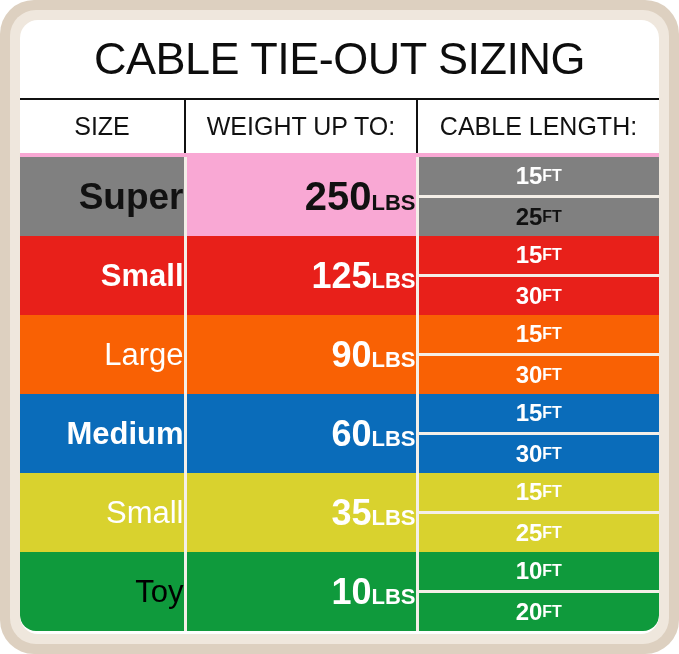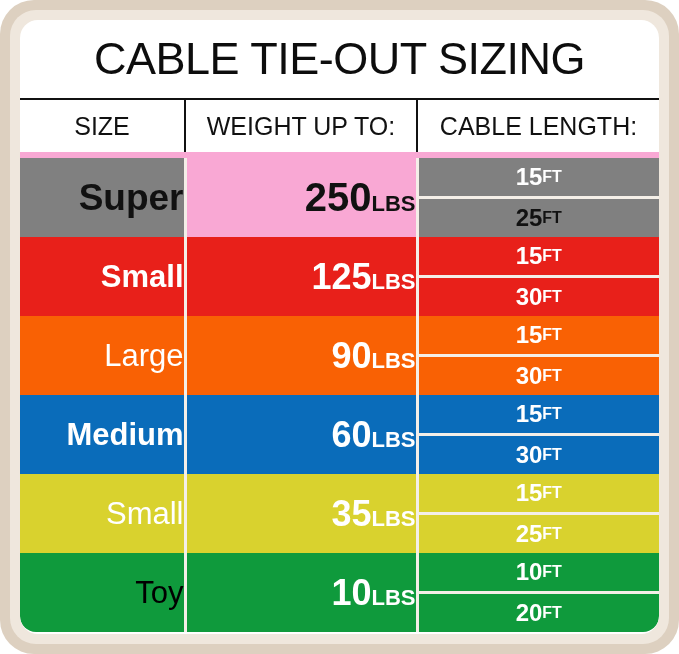--- a/index.html
+++ b/index.html
@@ -64,21 +64,21 @@
   }
   #sizing-table col.col-size    { width: 165px; }
   #sizing-table col.col-weight  { width: 232px; }
   #sizing-table col.col-length  { width: 242px; }
 
   
   .head-row td {
     box-sizing: border-box;
     height: 56px;
     border-top: 2px solid #111111;
-    border-bottom: 6px solid #f9a8d4;
+    border-bottom: 4px solid #f9a8d4;
     text-align: center;
     vertical-align: middle;
     font-size: 25px;
     color: #111111;
     white-space: nowrap;
   }
   .head-row td.div-l { border-left: 2px solid #111111; }
 
   
   .data-row td {

